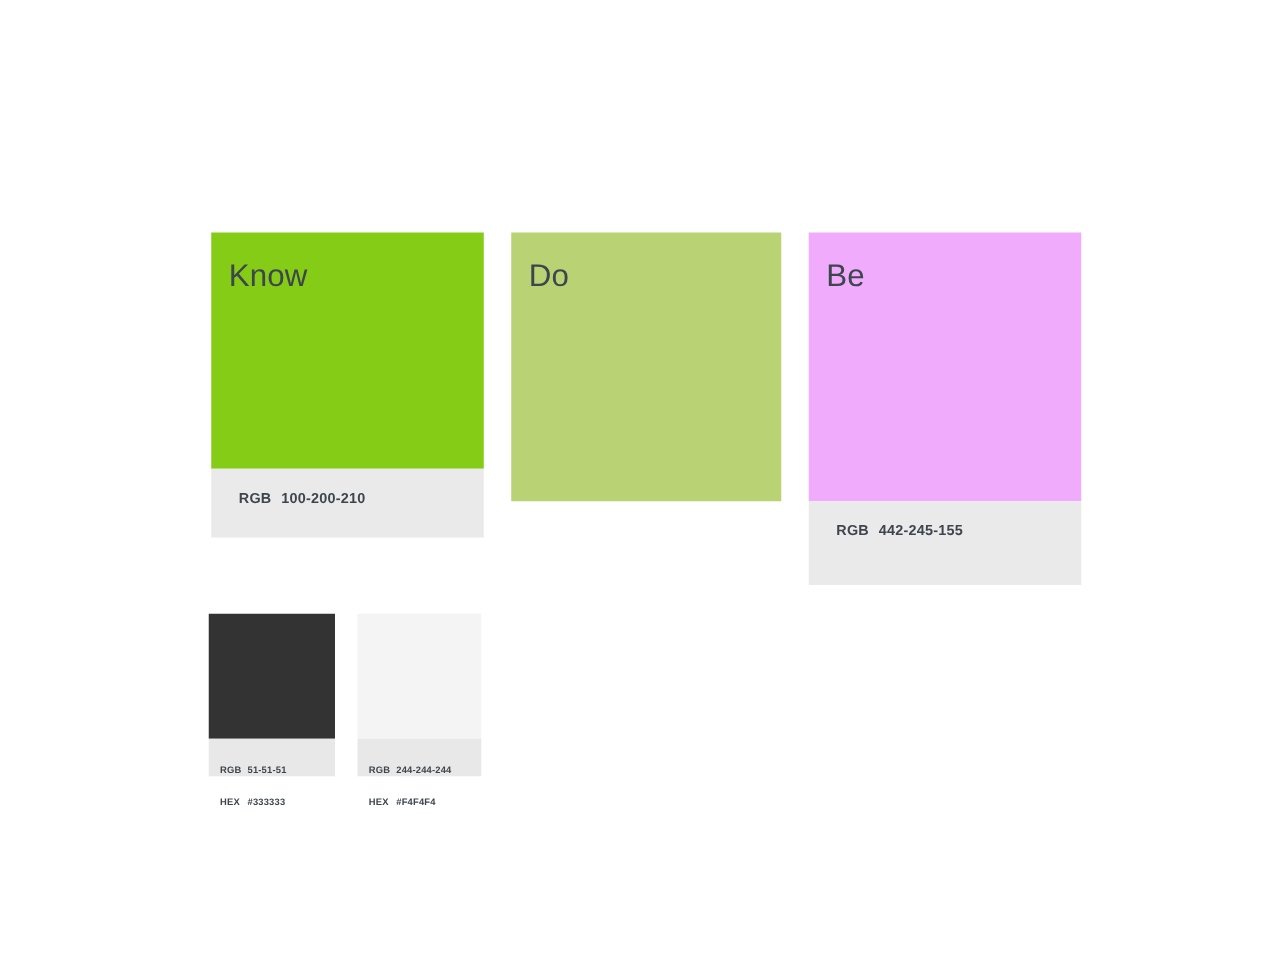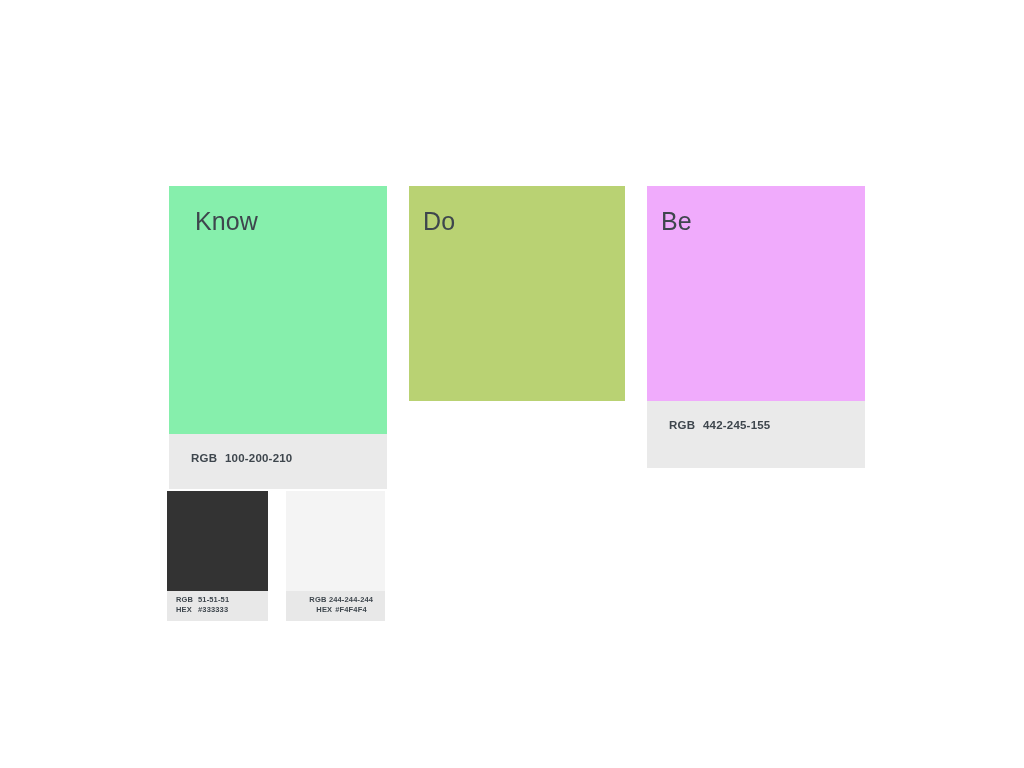--- a/index.html
+++ b/index.html
@@ -76,33 +76,34 @@
     background: #e8e8e8;
     padding: 4px 0 0 9px;
   }
   .mini-row {
     font-size: 7.5px;
     font-weight: bold;
     color: #3e464d;
     line-height: 9.5px;
     white-space: nowrap;
     letter-spacing: 0.15px;
+    margin-top: 16px;
   }
   .mini-row .lbl {
     display: inline-block;
     width: 22px;
   }
 </style>
 </head>
 <body>
 
 <div id="palette-board">
 
   <div class="swatch-card" style="left:169px; top:186px; width:218px; height:282px;">
-    <div class="swatch-color" style="height:248px; background:#86efac;padding-left:12px;">
+    <div class="swatch-color" style="height:189px; background:#84cc16;">
       <div class="swatch-title">Know</div>
     </div>
     <div class="swatch-caption" style="height:55px;">
       <div class="caption-row"><span class="lbl">RGB</span><span>100-200-210</span></div>
     </div>
   </div>
 
   <div class="swatch-card" style="left:409px; top:186px; width:216px; height:282px;">
     <div class="swatch-color" style="height:215px; background:#B9D273;">
       <div class="swatch-title">Do</div>
@@ -121,19 +122,19 @@
   <div class="mini-card" style="left:167px; top:491px; width:101px; height:130px;">
     <div class="mini-color" style="height:100px; background:#333333;"></div>
     <div class="mini-caption" style="height:30px;">
       <div class="mini-row"><span class="lbl">RGB</span><span>51-51-51</span></div>
       <div class="mini-row"><span class="lbl">HEX</span><span>#333333</span></div>
     </div>
   </div>
 
   <div class="mini-card" style="left:286px; top:491px; width:99px; height:130px;">
     <div class="mini-color" style="height:100px; background:#F4F4F4;"></div>
-    <div class="mini-caption" style="height:30px;text-align:center;">
+    <div class="mini-caption" style="height:30px;">
       <div class="mini-row"><span class="lbl">RGB</span><span>244-244-244</span></div>
       <div class="mini-row"><span class="lbl">HEX</span><span>#F4F4F4</span></div>
     </div>
   </div>
 
 </div>
 
 </body></html>

